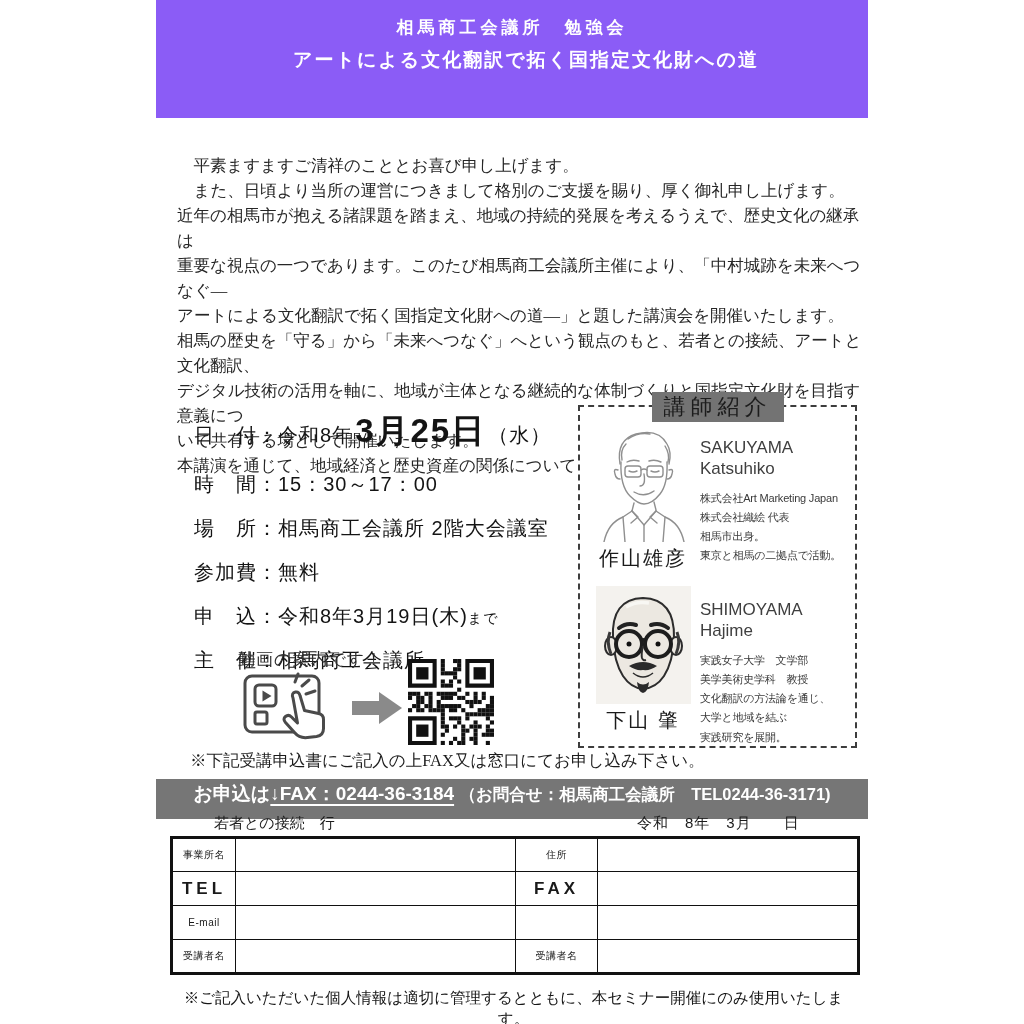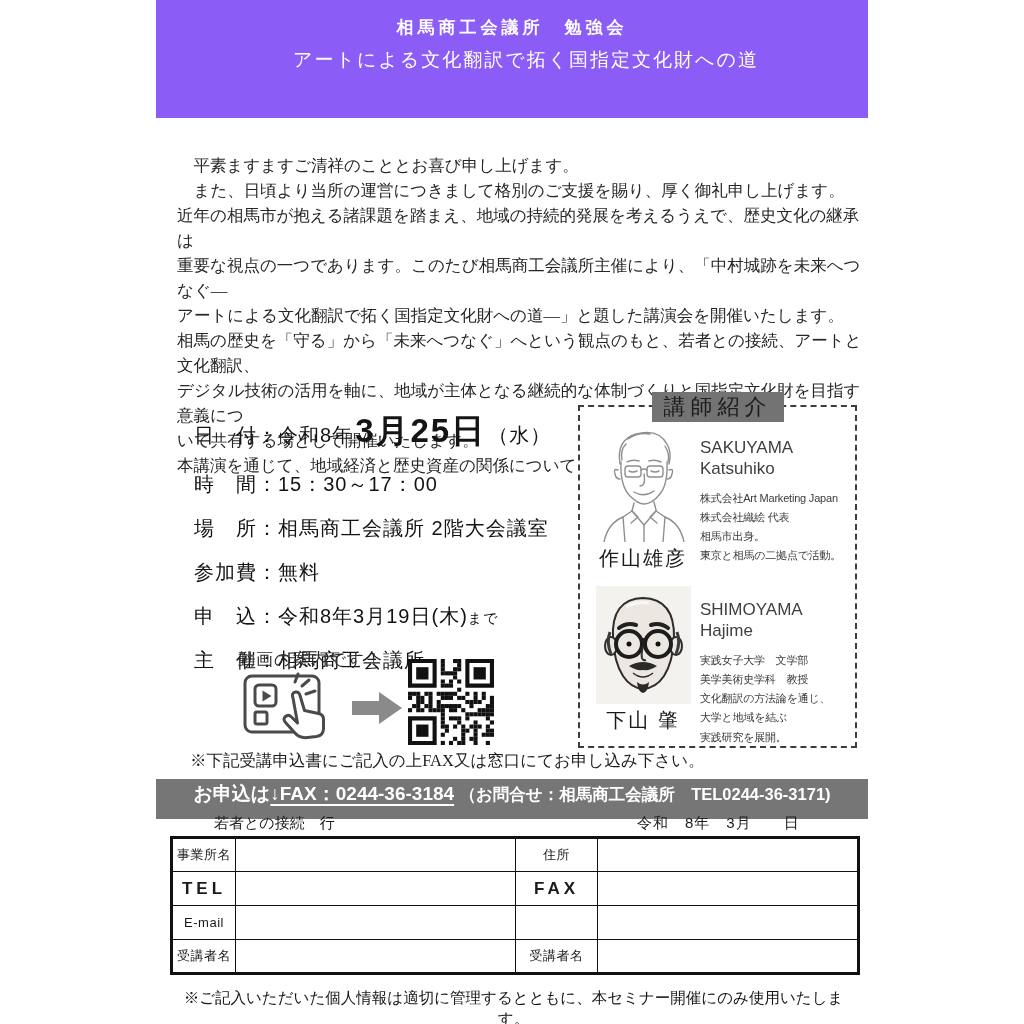--- a/index.html
+++ b/index.html
@@ -5,21 +5,21 @@
   * { margin:0; padding:0; box-sizing:border-box; }
   html,body { background:#ffffff; }
   body { font-family:"Liberation Sans", sans-serif; color:#222; }
   .page { position:relative; width:1024px; height:1024px; background:#fff; margin:0 auto; overflow:hidden; }
 
   
   .header { position:absolute; left:156px; top:0; width:712px; height:118px;
             background:#8b5cf6; color:#fff; text-align:center; }
   .kicker { padding-top:16px; font-size:17px; font-weight:bold; letter-spacing:4px; }
   .title  { margin-top:4px; font-size:41px; font-weight:bold; letter-spacing:6px; }
-  .subtitle { margin-top:8px; font-size:19px; font-weight:normal; letter-spacing:2px;padding-left:28px; }
+  .subtitle { margin-top:8px; font-size:19px; font-weight:bold; letter-spacing:2px;padding-left:28px; }
 
   
   .greeting { position:absolute; left:177px; top:153px; width:692px;
               font-family:"Liberation Serif", serif; font-size:16.5px; line-height:25px; color:#262626; }
 
   
   .details { position:absolute; left:194px; top:409px; width:400px; }
   .detail-row { display:flex; align-items:baseline; margin-bottom:17px; font-size:20px; color:#141414; letter-spacing:1px; white-space:nowrap; }
   .d-label { letter-spacing:1px; }
   .d-big { font-size:33px; font-weight:bold; letter-spacing:2px; margin:0 2px; }
@@ -49,21 +49,21 @@
   
   .apply-bar { position:absolute; left:156px; top:779px; width:712px; height:40px; background:#767676;
                color:#fff; text-align:center; font-weight:bold; font-size:19px; line-height:30px; white-space:nowrap; }
   .apply-bar .fax-u { text-decoration:underline; text-underline-offset:4px; text-decoration-thickness:2px; }
   .apply-bar .contact { font-size:16.5px; }
 
   
   .addressee { position:absolute; left:214px; top:814px; font-size:15px; color:#1c1c1c; }
   .form-date { position:absolute; left:637px; top:814px; font-size:15px; color:#1c1c1c; letter-spacing:1px; }
   .form-table { position:absolute; left:170px; top:836px; width:687px; border-collapse:collapse; table-layout:fixed; }
-  .form-table td { border:1.6px solid #111; height:34px; font-size:13px; color:#1a1a1a;
+  .form-table td { border:1.6px solid #111; height:34px; font-size:10px; color:#1a1a1a;
                    text-align:center; vertical-align:middle; background:#fff; }
   .form-table { border:3px solid #111; }
   .form-table td.lbl { letter-spacing:0.5px; }
   .form-table tr.tel-row td.lbl { font-weight:bold; font-size:17px; letter-spacing:4px; }
   .form-table col.c1 { width:64px; } .form-table col.c2 { width:280px; }
   .form-table col.c3 { width:82px; } .form-table col.c4 { width:261px; }
 
   .privacy-note { position:absolute; left:170px; top:988px; width:687px; text-align:center;
                   font-family:"Liberation Serif", serif; font-size:15.5px; color:#161616; }
 </style>

